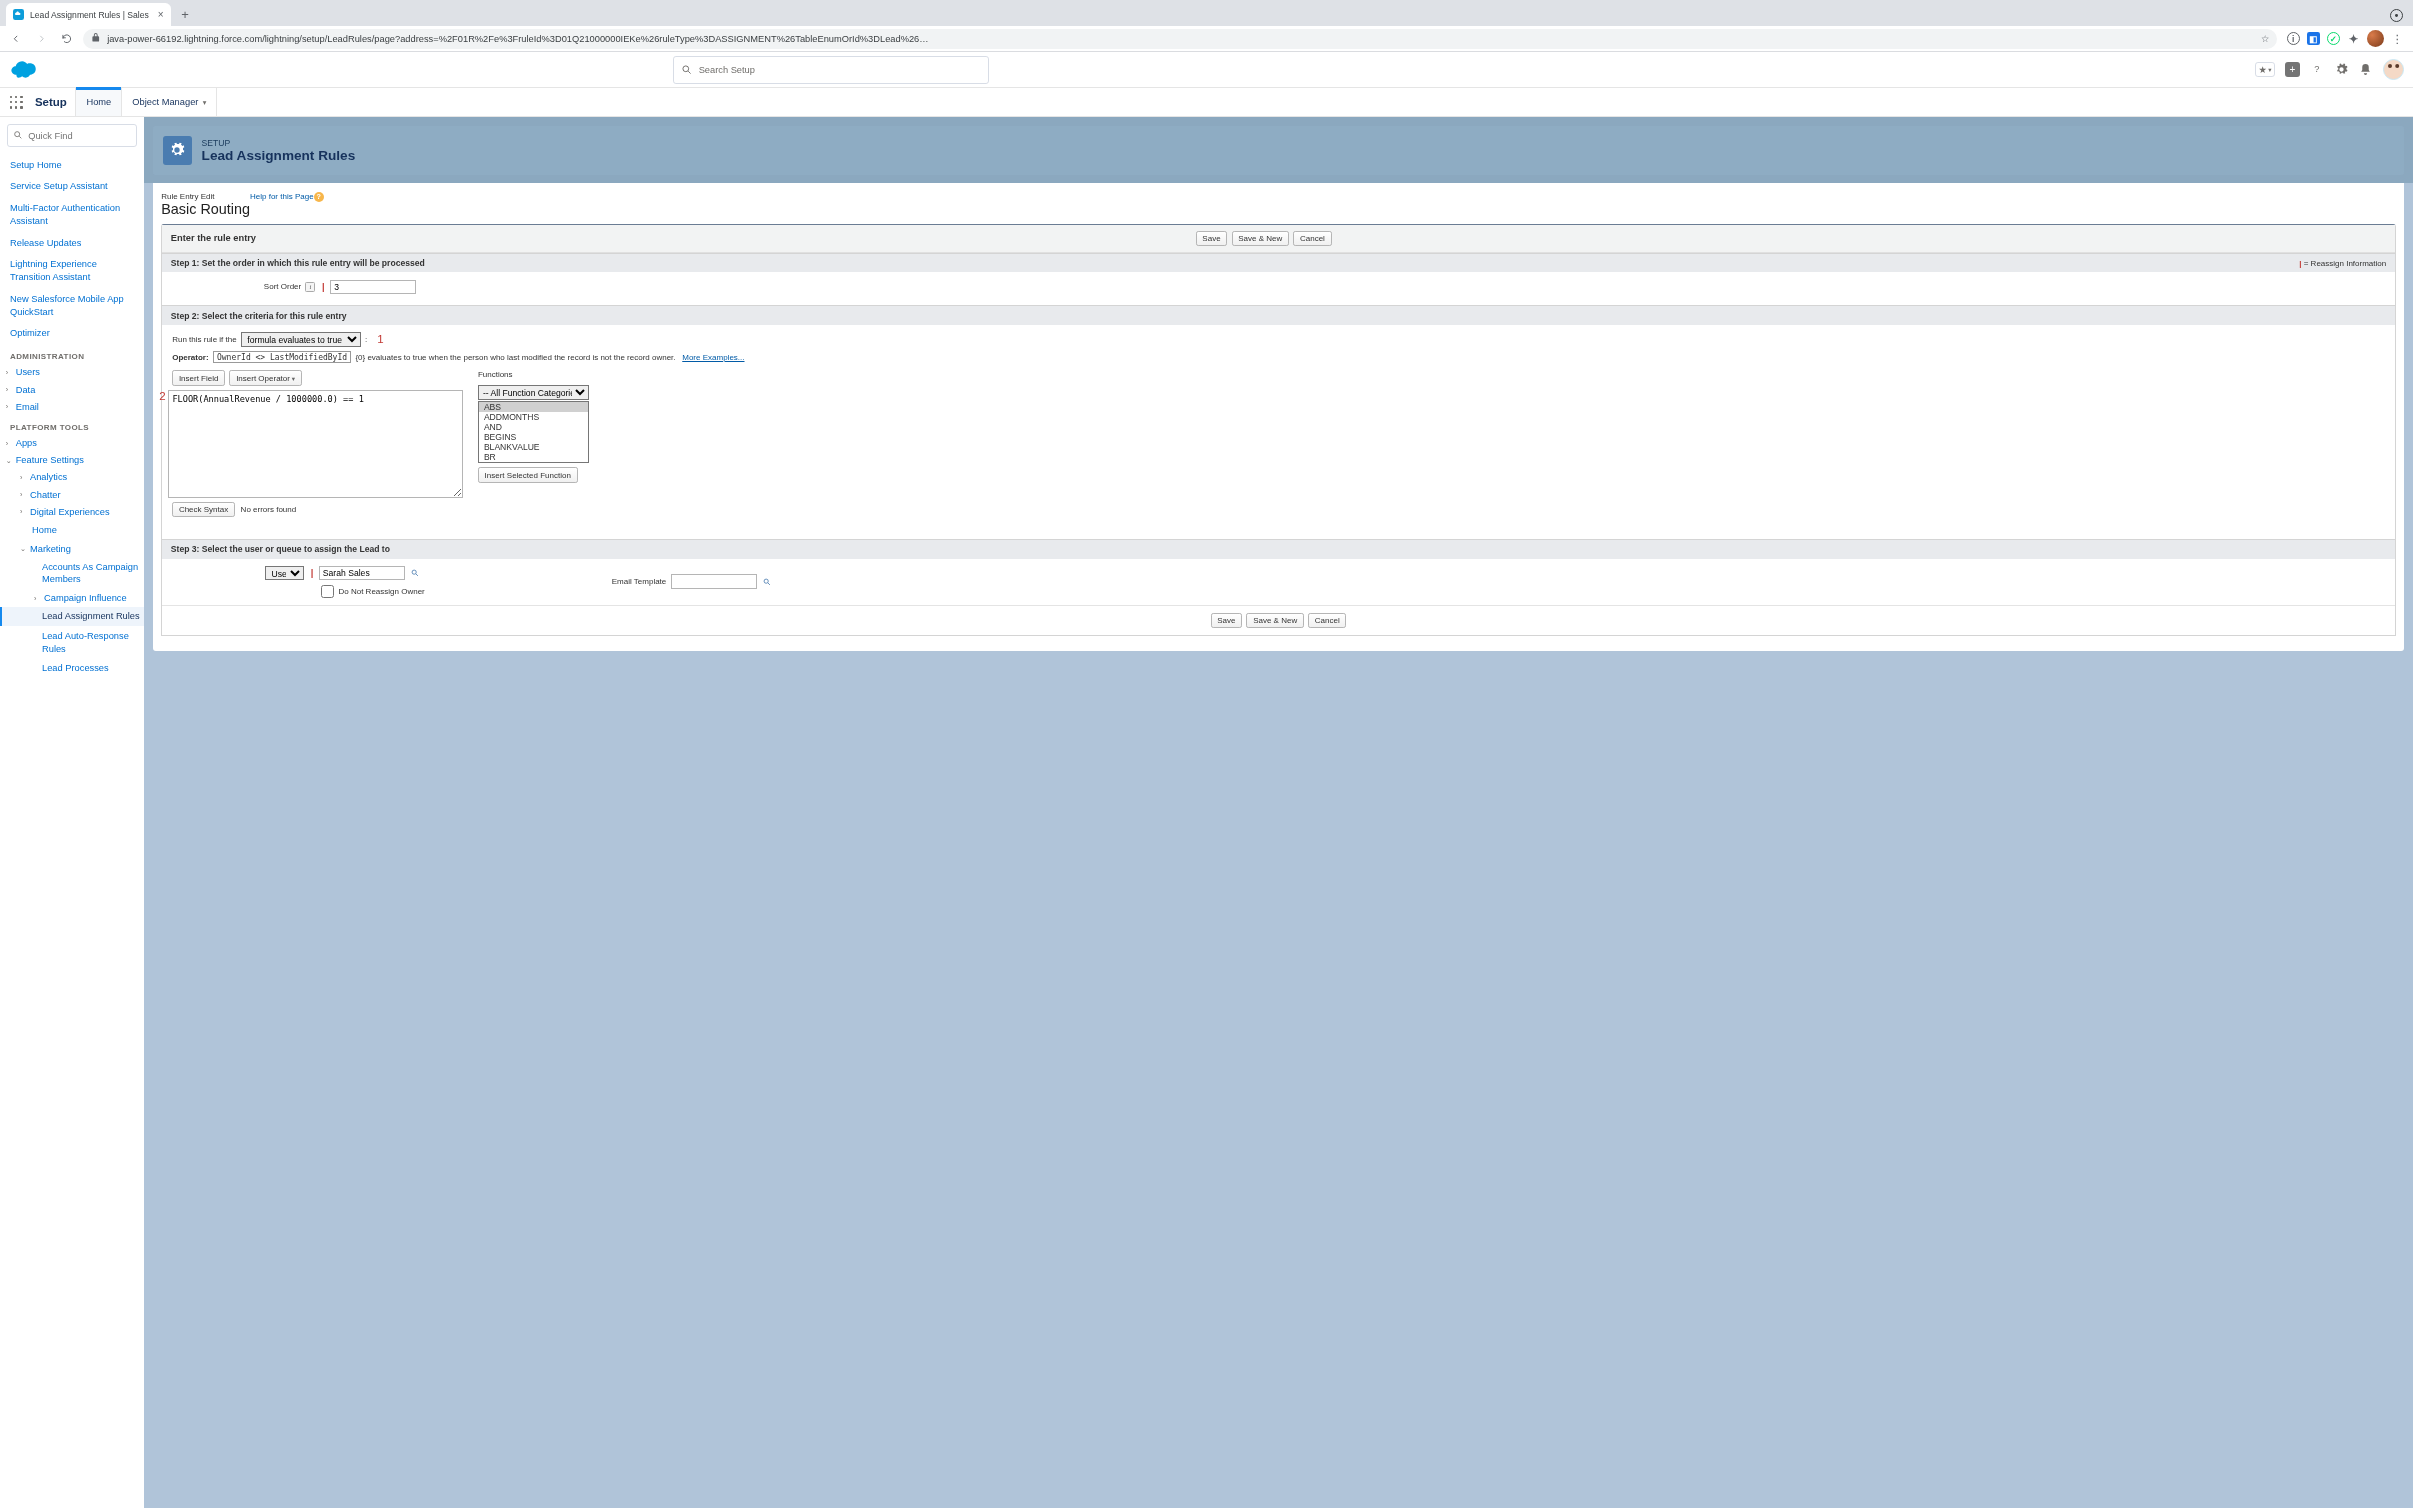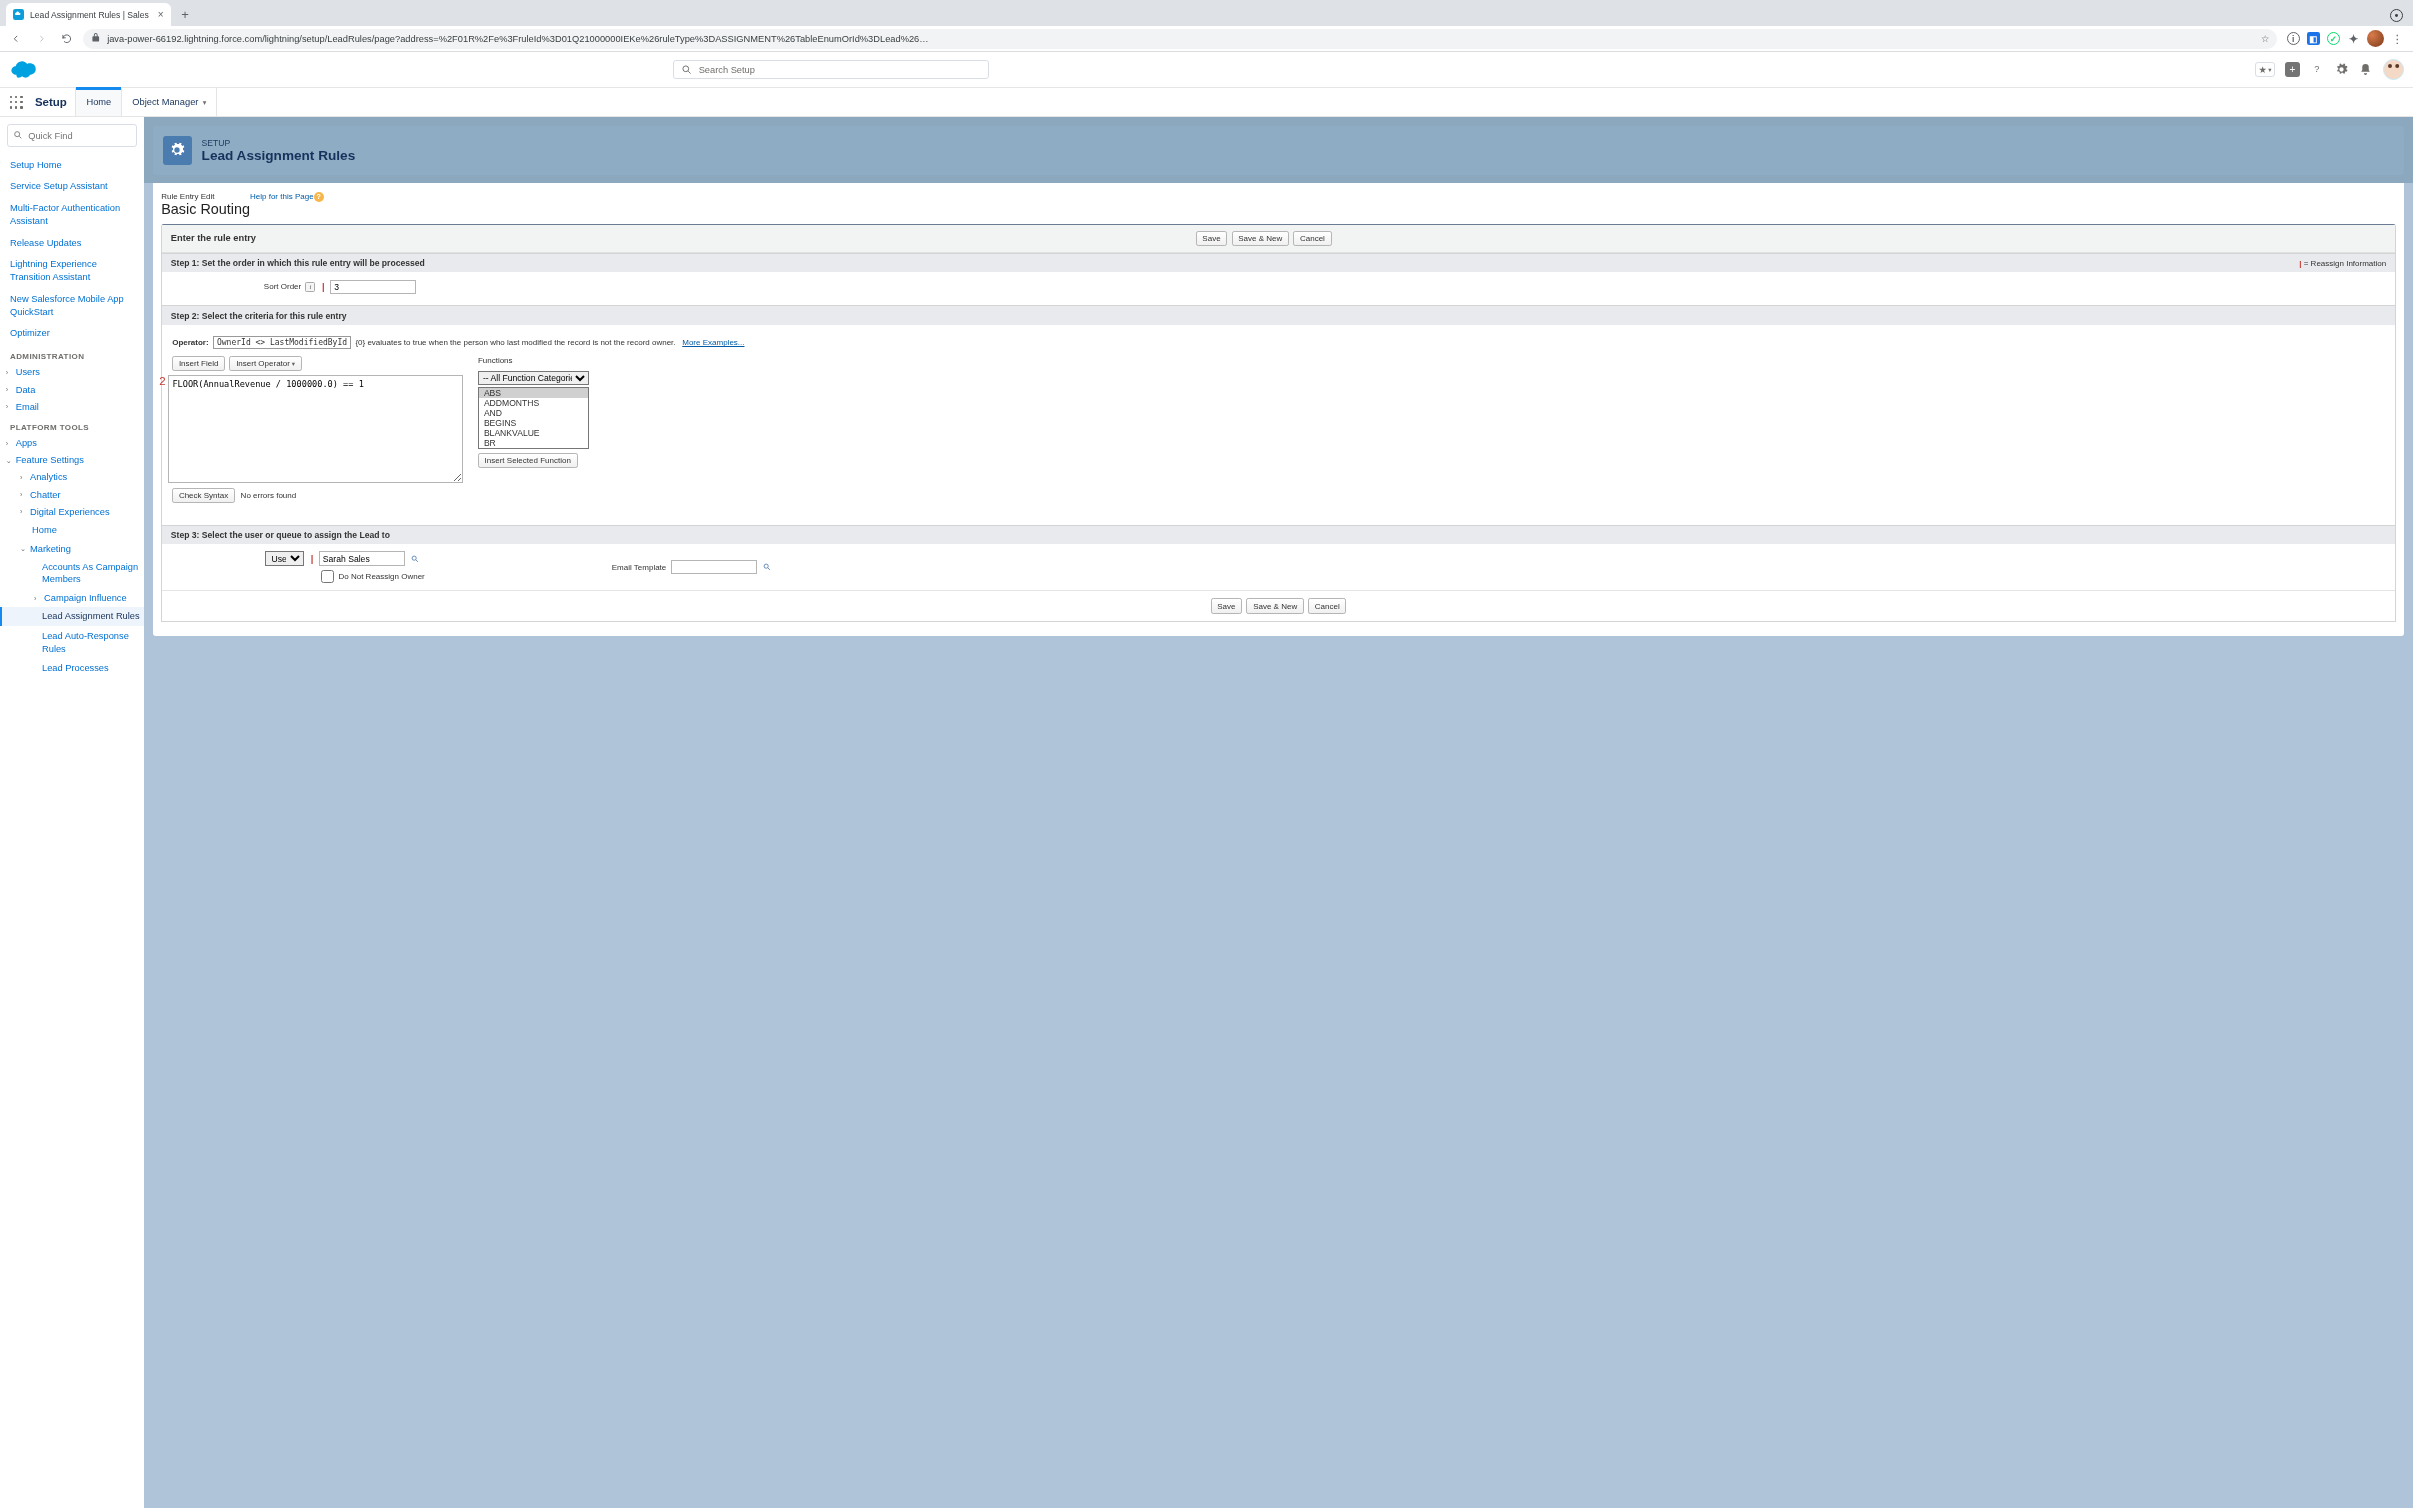--- a/index.html
+++ b/index.html
@@ -22,21 +22,21 @@
   .chrome-url .lock { color: #5f6368; }
   .chrome-url .txt { flex: 1; white-space: nowrap; overflow: hidden; text-overflow: ellipsis; }
   .chrome-url .star { color: #5f6368; }
   .chrome-right { display: flex; align-items: center; gap: 7.2px; padding: 0 4.3px; }
   .ext-ic { width: 13px; height: 13px; display: flex; align-items: center; justify-content: center; border-radius: 2.2px; font-size: 8.6px; font-weight: bold; }
   .avatar-sm { width: 17px; height: 17px; border-radius: 50%; background: radial-gradient(circle at 30% 30%, #d97b4a, #7a3a1a); }
 
   
   .sf-header { height: 36px; display: flex; align-items: center; padding: 0 8.6px; border-bottom: 0.7px solid #e5e5e5; }
   .sf-cloud { width: 32px; height: 21.5px; }
-  .sf-search { margin-left: auto; margin-right: auto; width: 316px; height: 19px; border: 0.7px solid #d8dde6; border-radius: 2.9px; display: flex; align-items: center; padding: 0 7.2px; gap: 5.7px; color: #706e6b; font-size: 9.3px; }
+  .sf-search { margin-left: auto; margin-right: auto; width: 316px; height: 28px; border: 0.7px solid #d8dde6; border-radius: 2.9px; display: flex; align-items: center; padding: 0 7.2px; gap: 5.7px; color: #706e6b; font-size: 9.3px; }
   .sf-header-right { margin-left: auto; display: flex; align-items: center; gap: 10px; color: #706e6b; }
   .sf-header-right .ic { width: 14.4px; height: 14.4px; display: flex; align-items: center; justify-content: center; }
   .sf-header-right .star-box { border: 0.7px solid #d8dde6; border-radius: 2.9px; padding: 1.4px 2.9px; display: flex; align-items: center; gap: 1.4px; }
   .sf-header-right .plus-box { width: 14.4px; height: 14.4px; background: #747474; border-radius: 2.9px; color: #fff; display: flex; align-items: center; justify-content: center; font-size: 10px; }
   .astro { width: 21.5px; height: 21.5px; border-radius: 50%; border: 1.4px solid #c9e8f5; background: #f4d9c6; position: relative; overflow: hidden; }
   .astro::before { content: ""; position: absolute; top: 4.3px; left: 3.6px; width: 4.3px; height: 4.3px; background: #5a3a2a; border-radius: 50%; box-shadow: 7.2px 0 0 #5a3a2a; }
 
   
   .sf-nav { height: 29px; display: flex; align-items: stretch; border-bottom: 0.7px solid #e5e5e5; background: #fff; }
   .waffle { width: 32px; display: flex; align-items: center; justify-content: center; }
@@ -353,20 +353,28 @@
             <span class="info-i">i</span>
             <span class="req-bar">|</span>
             <input class="fi" type="text" style="width: 86px;" value="3">
           </div>
         </div>
 
         <div class="step-head">
           <span>Step 2: Select the criteria for this rule entry</span>
         </div>
         <div class="step-body">
+          <div class="frow">
+            <span>Run this rule if the</span>
+            <select class="fi">
+              <option>formula evaluates to true</option>
+            </select>
+            <span>:</span>
+            <span class="annot" style="margin-left:5.7px;">1</span>
+          </div>
           <div class="example-row">
             <b>Operator:</b>&nbsp;
             <span class="box">OwnerId &lt;&gt; LastModifiedById</span>&nbsp;
             <span>{0} evaluates to true when the person who last modified the record is not the record owner.</span>&nbsp;&nbsp;
             <a href="#">More Examples...</a>
           </div>
 
           <div class="formula-area">
             <div class="left-col">
               <div class="btn-row">

